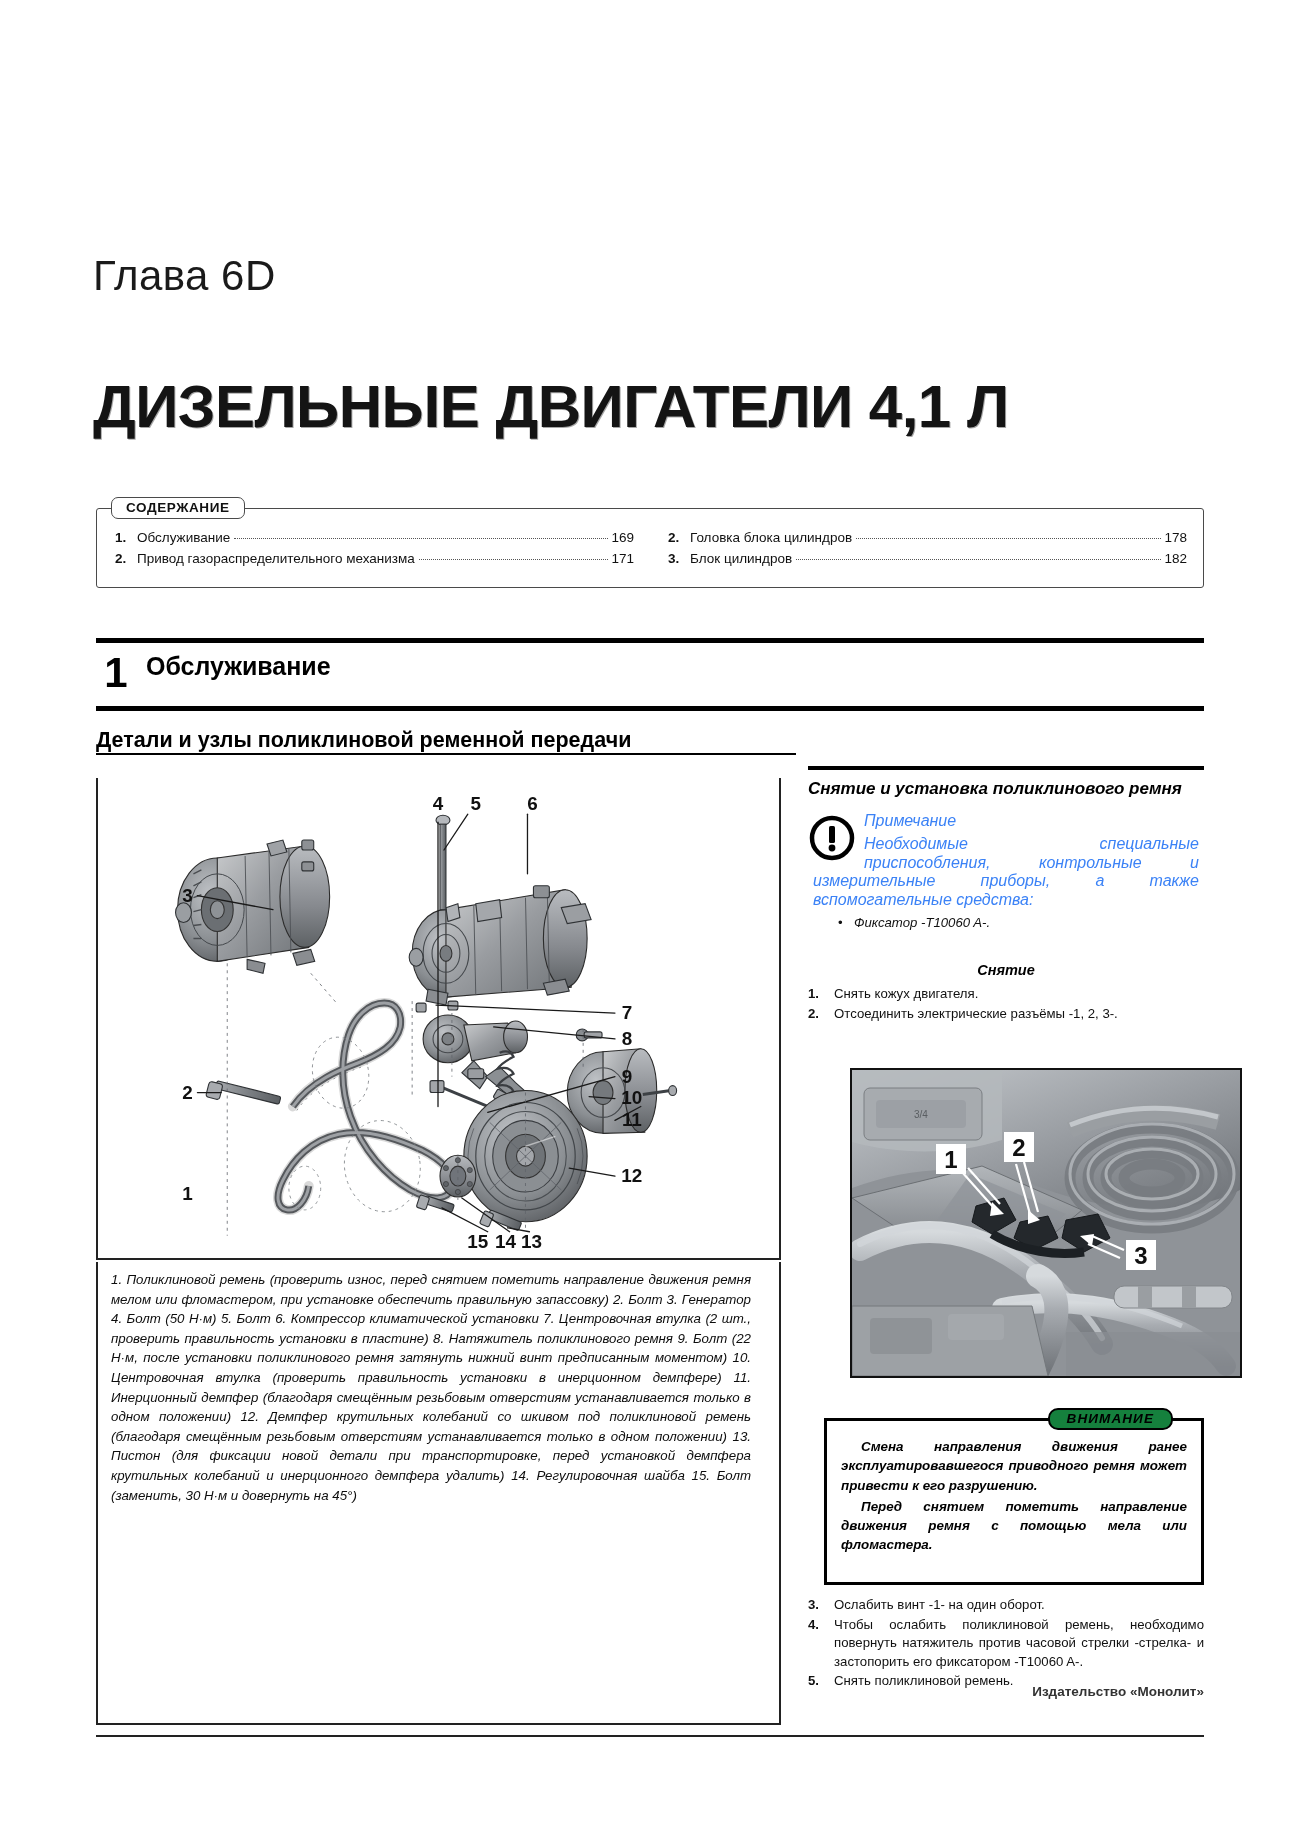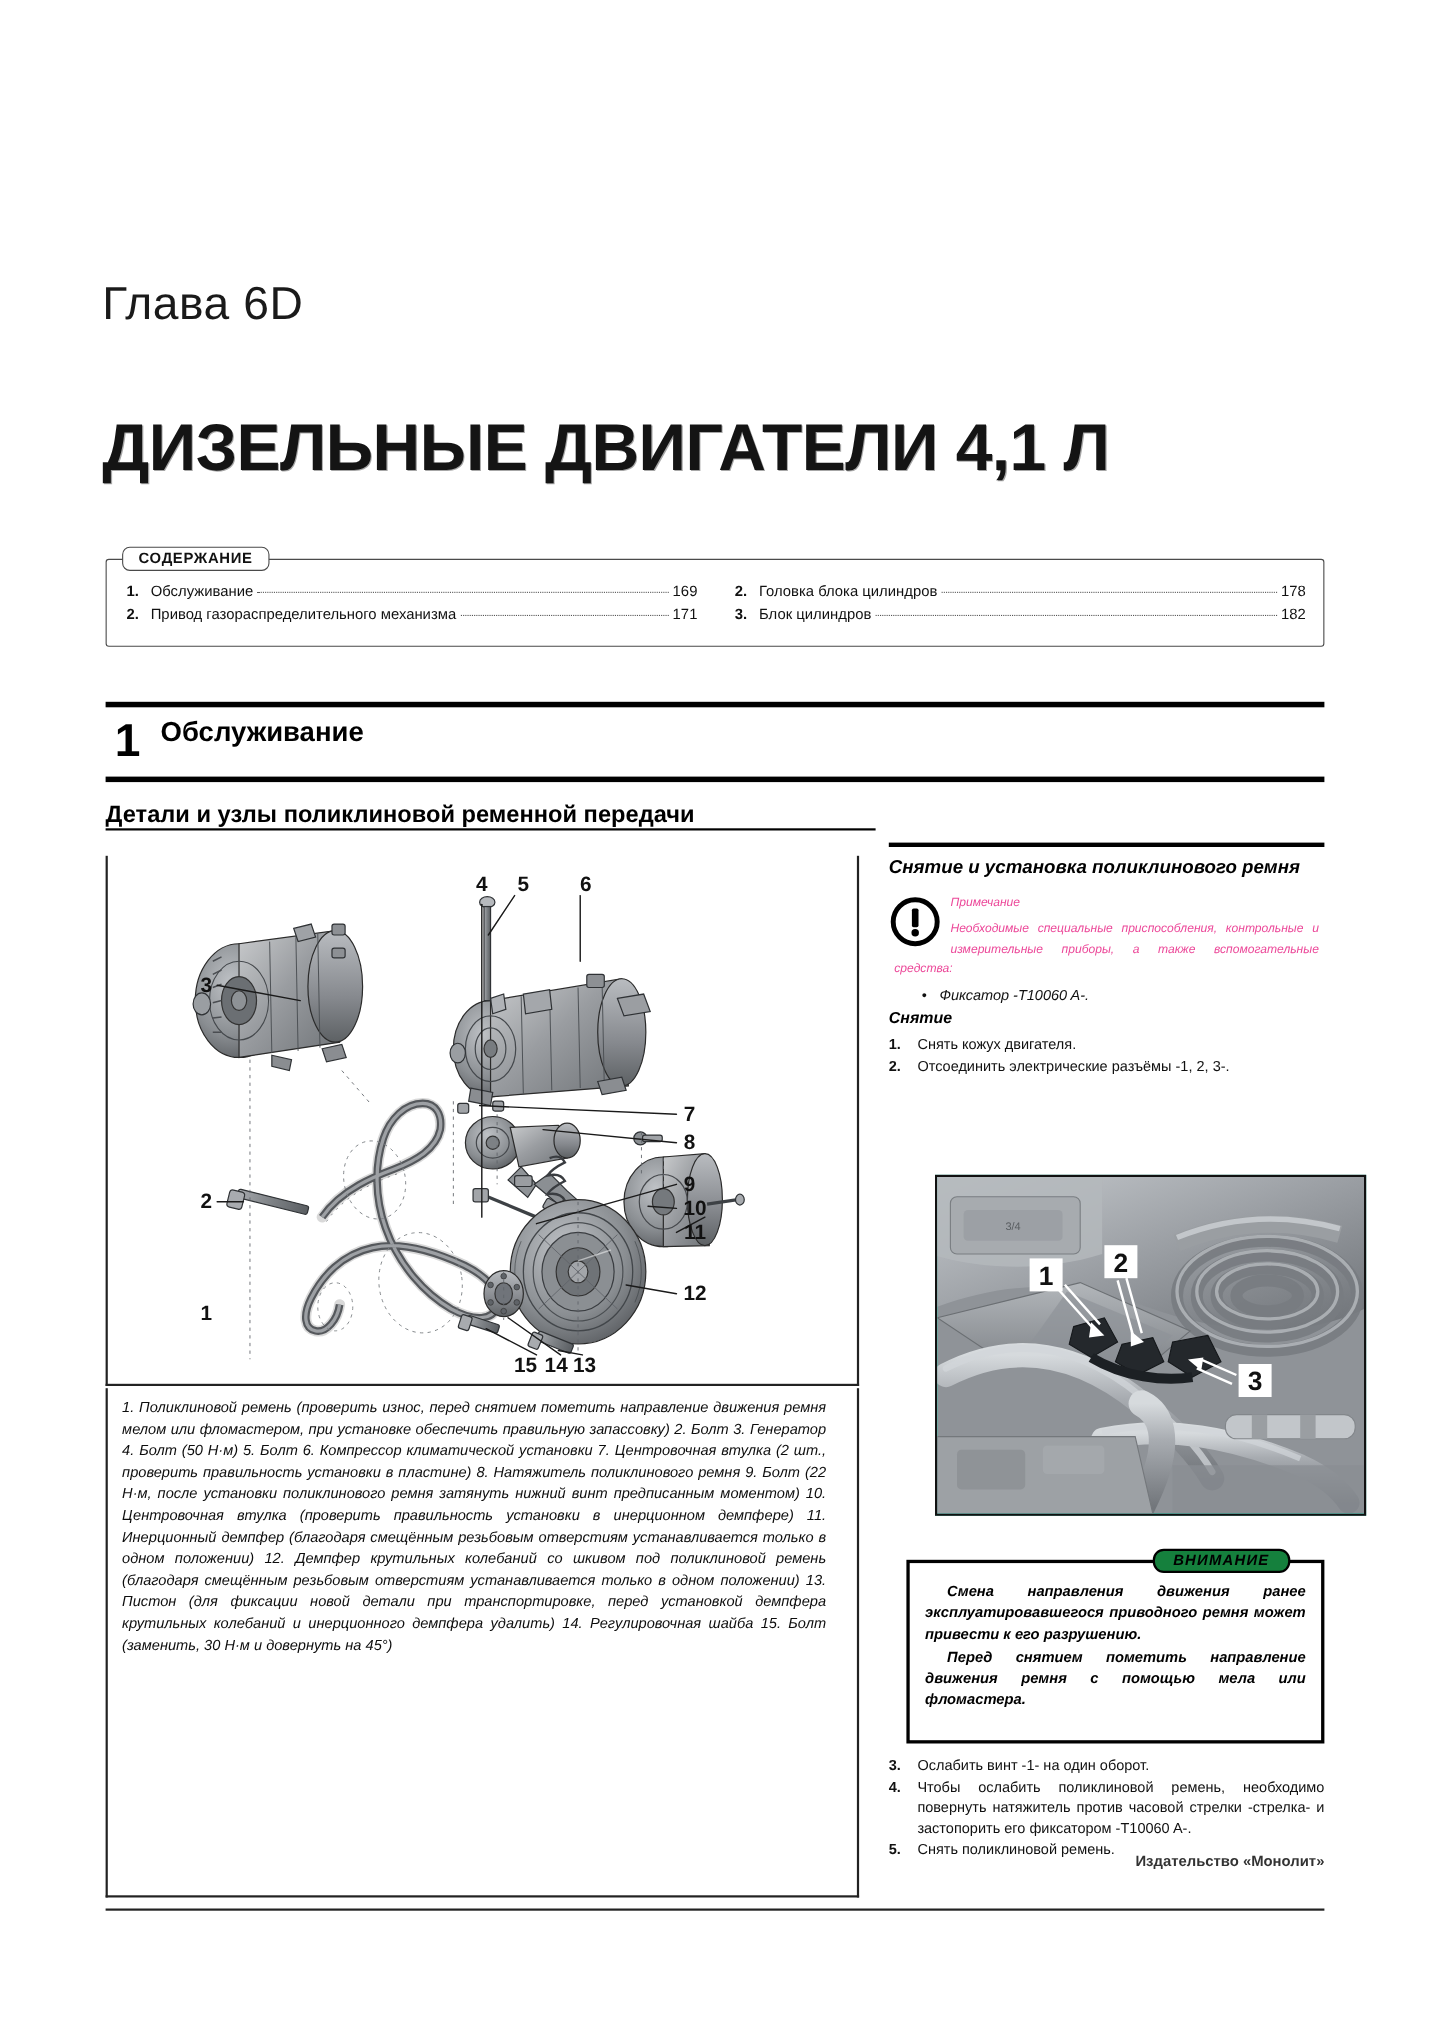--- a/index.html
+++ b/index.html
@@ -229,47 +229,48 @@
     margin-bottom: 4px;
   }
   .note-icon {
     float: left;
     width: 48px;
     height: 48px;
     margin: 2px 8px 0 0;
   }
   .note-icon svg { display: block; }
   .note-text {
-    font-size: 11px;
+    font-size: 16px;
     line-height: 18.4px;
     font-style: italic;
     text-align: justify;
     margin: 5px;
-    color: #ec4899;
+    color: #3b82f6;
   }
   .note-bullet {
     font-size: 13.2px;
     line-height: 18.4px;
     font-style: italic;
     margin: 0 0 0 30px;
     color: #111;
   }
   .note-bullet::before {
     content: "\2022";
     display: inline-block;
     width: 16px;
     font-style: normal;
   }
 
   .sub-head {
     font-size: 14.5px;
     font-weight: 700;
     font-style: italic;
-    margin: 4px 0 7px 0;
+    margin: 30px 0 7px 0;
     color: #000;
+    text-align: center;
   }
 
   .step {
     display: flex;
     font-size: 13.2px;
     line-height: 18.6px;
     color: #111;
     margin-bottom: 1px;
     text-align: justify;
   }

